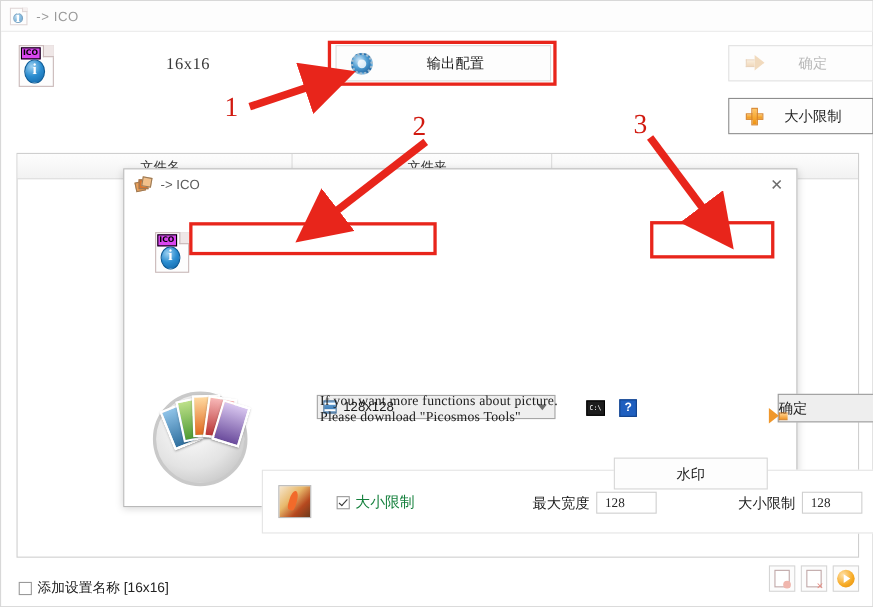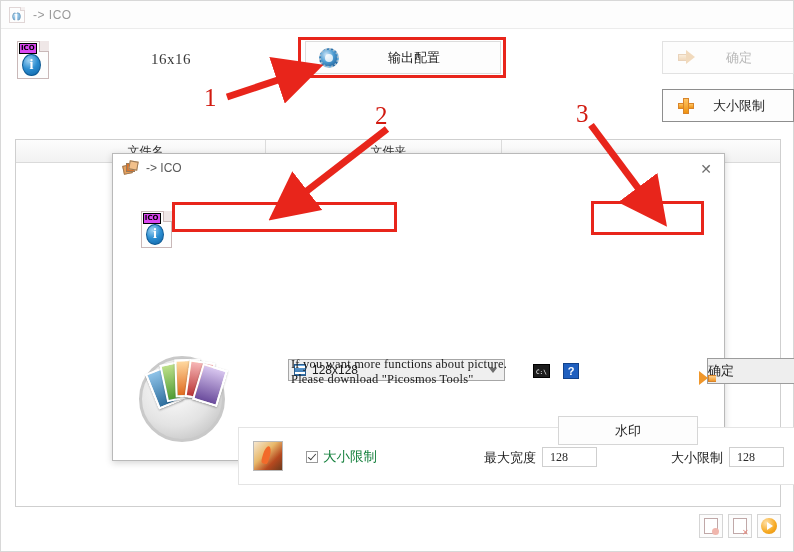--- a/index.html
+++ b/index.html
@@ -762,20 +762,24 @@
   </div>
 
   <div id="file-list">
     <div id="file-list-header">
       <div class="col col-0">文件名</div>
       <div class="col col-1">文件夹</div>
       <div class="col col-3"></div>
     </div>
   </div>
 
+  <div id="bottom-check">
+    <span class="cb-box"></span>
+    <span>添加设置名称 [16x16]</span>
+  </div>
 
   <div id="bottom-buttons">
     <div class="mini-btn">
       <span class="mini-doc"></span>
     </div>
     <div class="mini-btn">
       <span class="mini-doc x"></span>
     </div>
     <div class="mini-btn">
       <span class="mini-play"></span>

